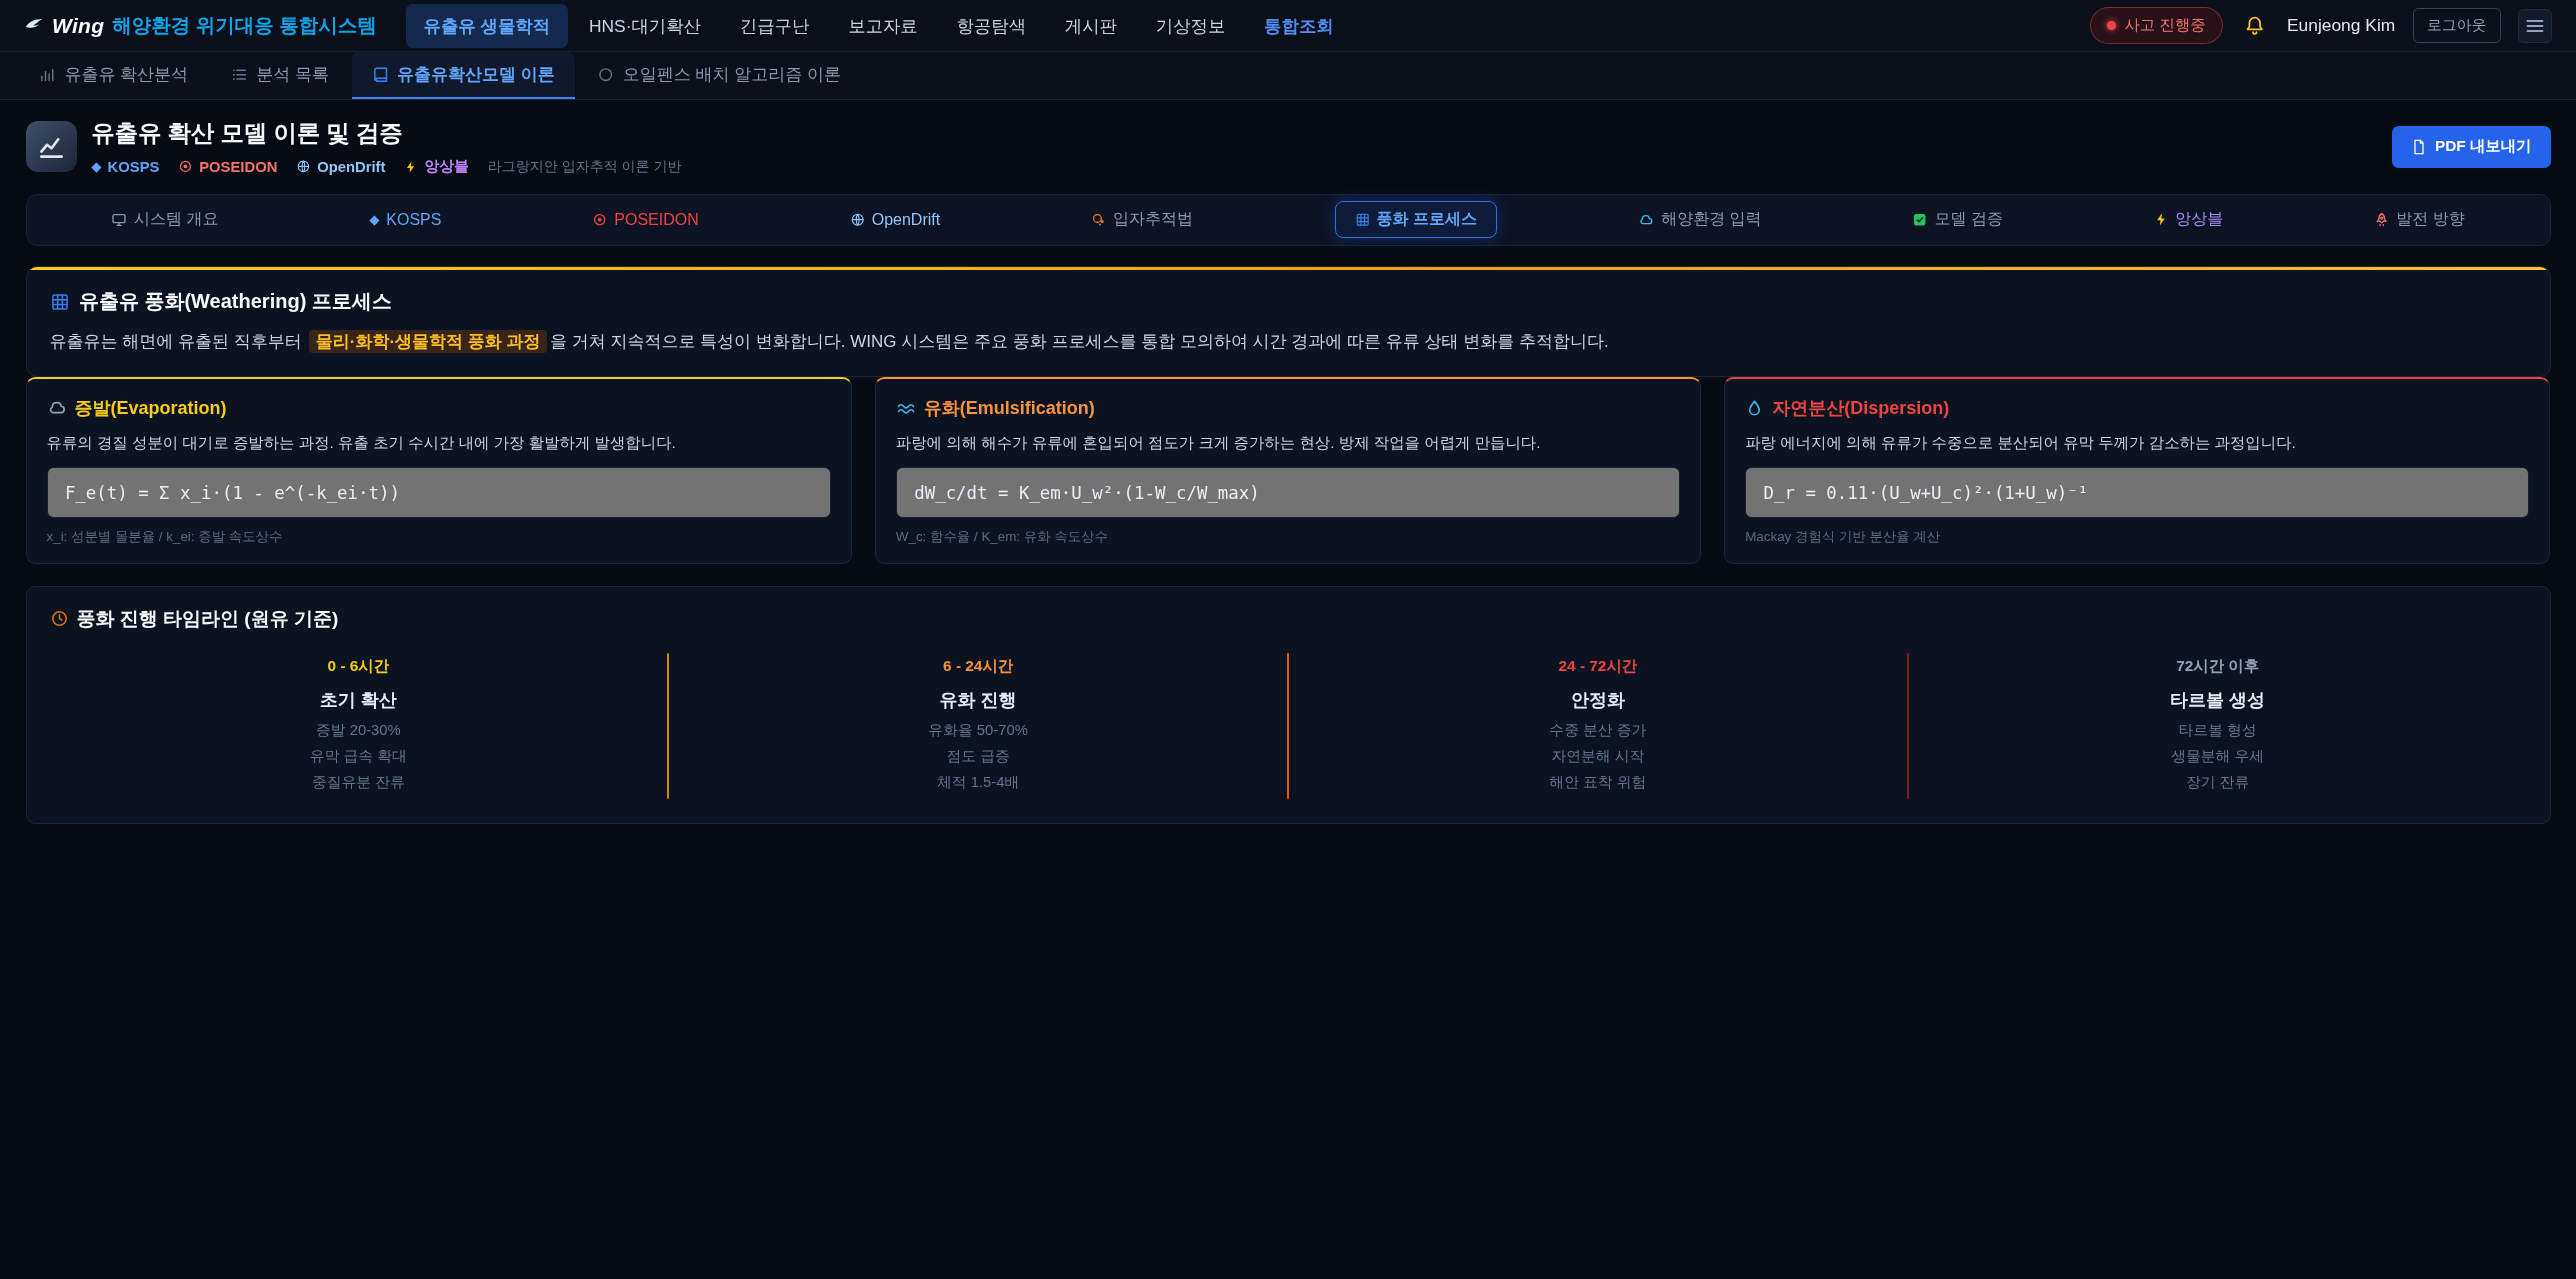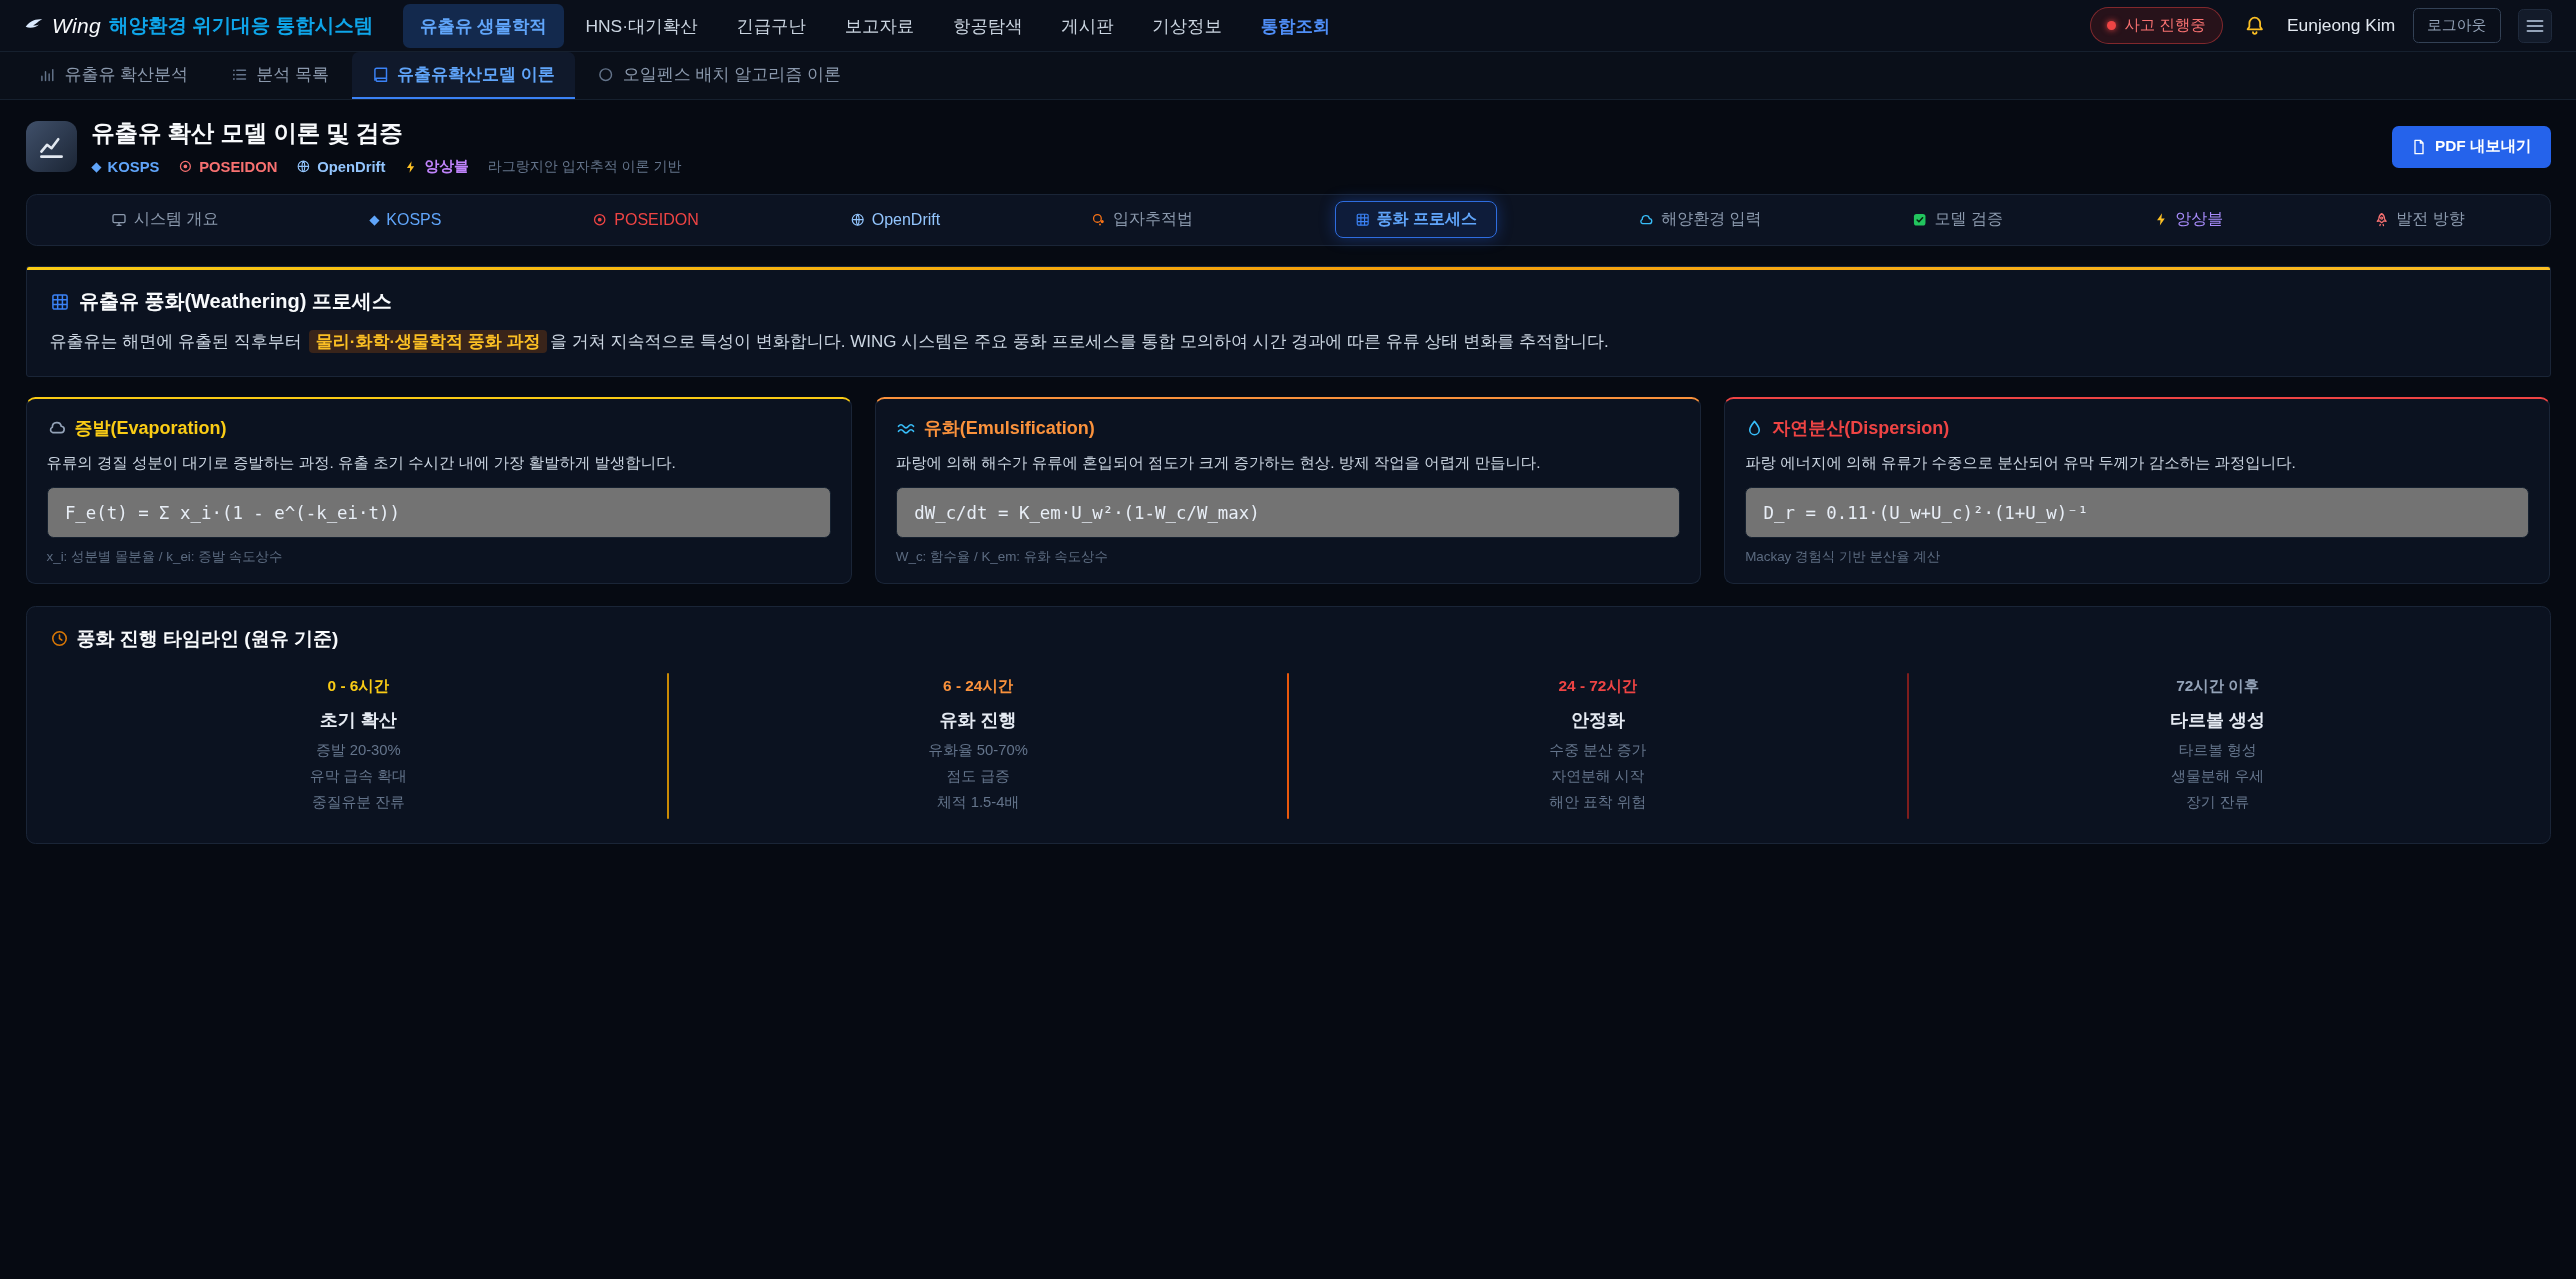--- a/index.html
+++ b/index.html
@@ -5,21 +5,21 @@
   *{box-sizing:border-box;margin:0;padding:0}
   html,body{background:#05080f}
   body{font-family:"Liberation Sans","DejaVu Sans",sans-serif;color:#e2e8f0}
   .page{width:2576px;min-height:1279px;background:#060a12;position:relative}
 
   
   .navbar{height:52px;background:#0a0f1a;border-bottom:0.7px solid #16202e;display:flex;align-items:center;justify-content:space-between;padding:0 24px}
   .nav-left{display:flex;align-items:center;gap:29.5px}
   .logo{display:flex;align-items:center;gap:8px;cursor:pointer}
   .logo-wing{color:#dbeafe;display:flex}
-  .logo-mark{font-size:21px;font-weight:400;font-style:italic;color:#f8fafc;letter-spacing:0.3px}
+  .logo-mark{font-size:21px;font-weight:700;font-style:italic;color:#f8fafc;letter-spacing:0.3px}
   .logo-text{font-size:19.5px;font-weight:700;color:#0ea5e9;white-space:nowrap}
   .nav-menu{display:flex;align-items:center;gap:4px}
   .nav-item{font-size:17.4px;color:#cbd5e1;padding:10px 17.4px;border-radius:6.7px;cursor:pointer;white-space:nowrap}
   .nav-item.active{background:#13294d;color:#60a5fa;font-weight:700}
   .nav-item.accent{color:#4f8ef7;font-weight:700}
   .nav-right{display:flex;align-items:center;gap:17.4px}
   .incident-badge{display:flex;align-items:center;gap:8px;background:rgba(127,29,29,.25);border:0.7px solid rgba(239,68,68,.45);border-radius:670px;padding:6.7px 16px;font-size:15.4px;color:#f87171;cursor:pointer;white-space:nowrap}
   .dot{width:9.4px;height:9.4px;border-radius:50%;background:#ef4444;box-shadow:0 0 6.7px #ef4444}
   .bell-btn{background:none;border:none;color:#fbbf24;cursor:pointer;display:flex;padding:4px}
   .user-name{font-size:17.4px;color:#e2e8f0;white-space:nowrap}
@@ -45,21 +45,21 @@
   .head-subtitle{font-size:14px;color:#64748b;white-space:nowrap}
   .pdf-btn{display:flex;align-items:center;gap:8px;background:#2563eb;color:#fff;border:none;border-radius:6.7px;padding:10.7px 19px;font-size:15.4px;font-weight:700;cursor:pointer;font-family:inherit;white-space:nowrap}
 
   
   .section-nav{display:flex;align-items:center;justify-content:space-around;background:#0c1322;border:0.7px solid #1a2537;border-radius:10.7px;padding:6.7px 9.4px;margin-bottom:20px;min-height:48px}
   .snav-item{display:flex;align-items:center;gap:6.7px;font-size:16px;color:#8b99ad;cursor:pointer;padding:6.7px 9.4px;border-radius:6.7px;white-space:nowrap}
   .snav-item .snav-icon{display:flex;align-items:center;font-style:normal}
   .snav-item.active{border:1.3px solid #2e6de0;background:rgba(37,99,235,.12);padding:6.7px 19px;border-radius:8px;font-weight:700;box-shadow:0 0 14.8px rgba(37,99,235,.35)}
 
   
-  .intro-card{position:relative;overflow:hidden;background:#0b1220;border:0.7px solid #1a2537;border-radius:3px;padding:21.5px 23px 20px;margin-bottom:20px}
+  .intro-card{position:relative;overflow:hidden;background:#0b1220;border:0.7px solid #1a2537;border-radius:11px;padding:21.5px 23px 20px;}
   .intro-topbar{position:absolute;top:0;left:0;right:0;height:3.4px;background:linear-gradient(90deg,#facc15,#f59e0b 55%,#fbbf24)}
   .intro-head{display:flex;align-items:center;gap:9.4px}
   .intro-head .grid-wrap{display:flex;color:#3b82f6}
   .intro-head h2{font-size:20px;font-weight:800;color:#f8fafc}
   .intro-desc{margin-top:13.4px;font-size:17px;color:#cbd5e1;line-height:1.6}
   .hl{font-weight:700;padding:2px 6.7px;border-radius:4px;margin:0 2.7px;background:rgba(180,83,9,.28)}
 
   
   .cards-grid{display:grid;grid-template-columns:repeat(3,1fr);gap:23px;margin-bottom:21.5px}
   .pcard{background:#0b1220;border:0.7px solid #1a2537;border-top-width:2px;border-top-style:solid;border-radius:9.4px;padding:17.4px 20px}

